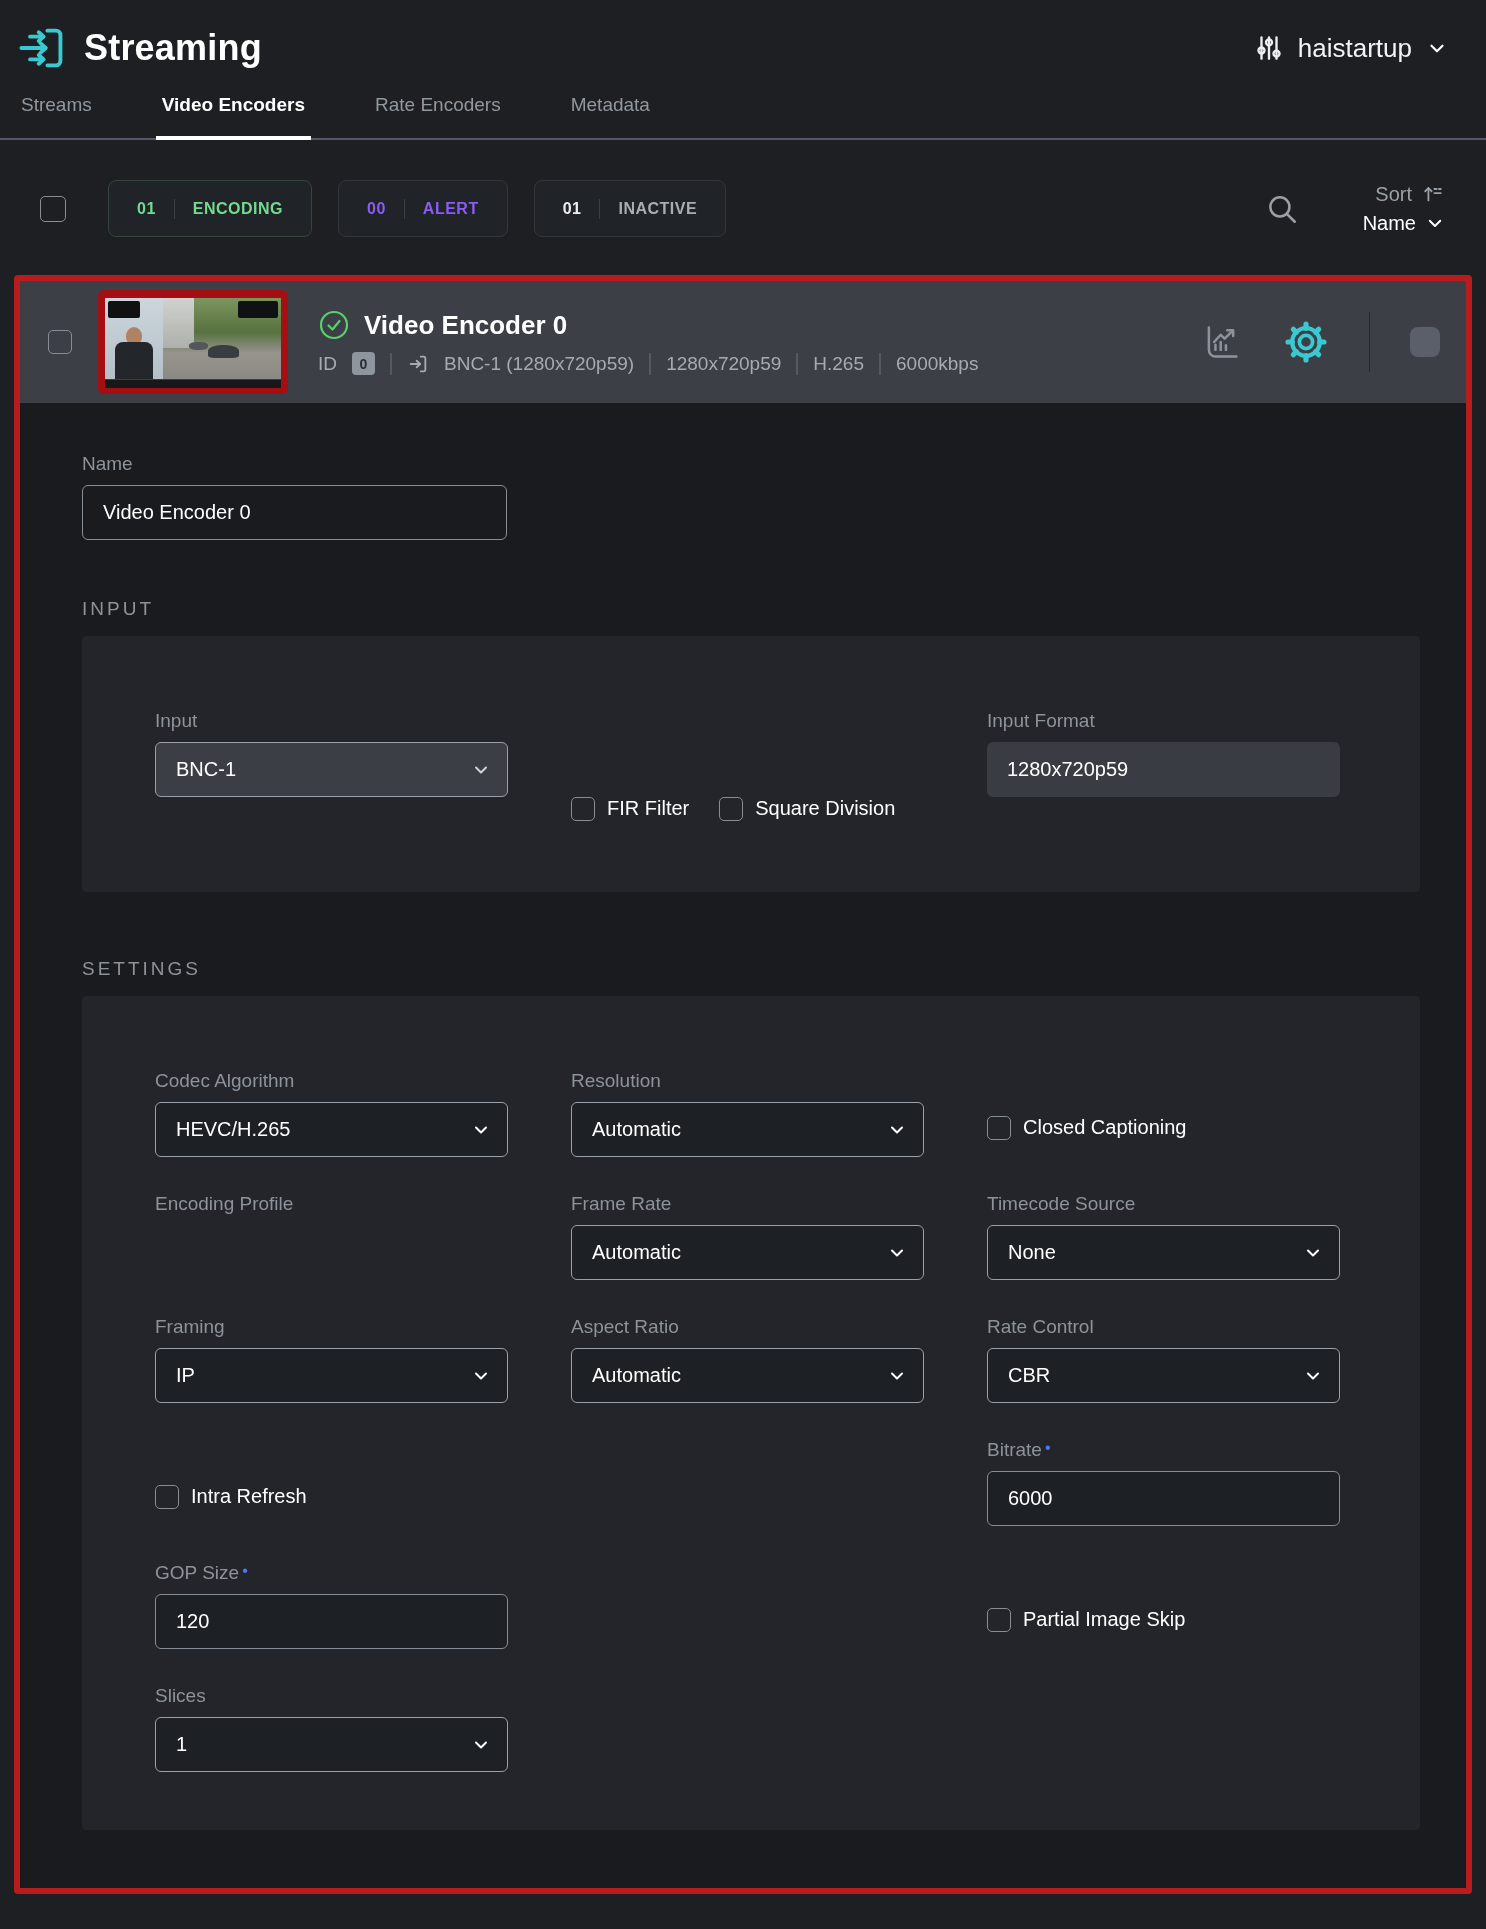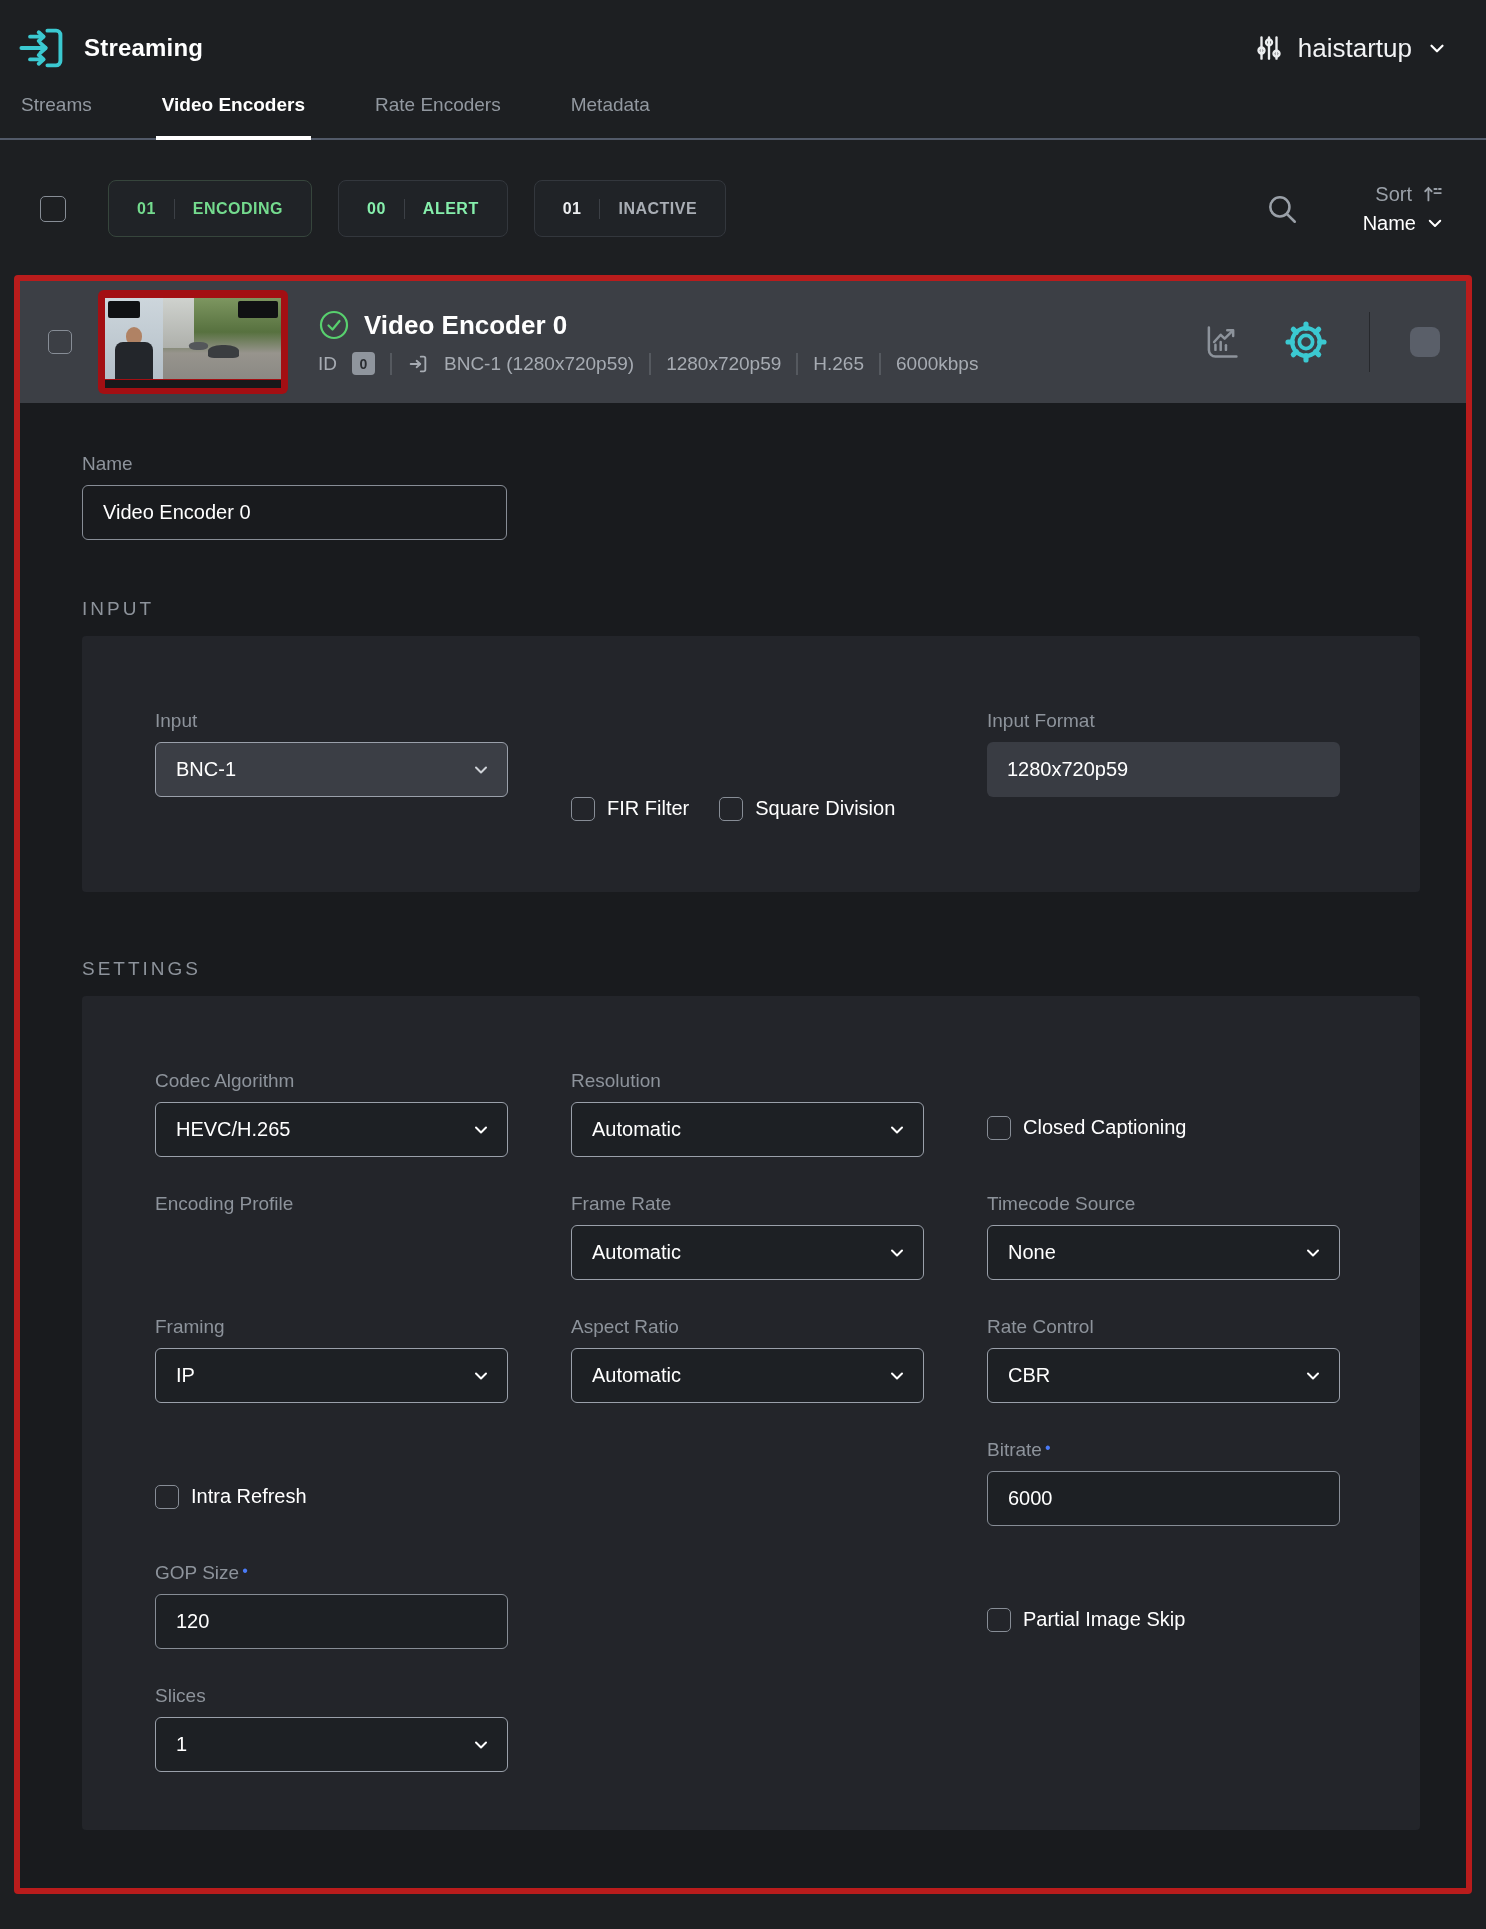--- a/index.html
+++ b/index.html
@@ -5,38 +5,38 @@
   * { margin:0; padding:0; box-sizing:border-box; }
   html,body { width:1486px; height:1929px; overflow:hidden; }
   body {
     background:#1d1f22;
     font-family:"Liberation Sans","DejaVu Sans",sans-serif;
     color:#e8eaec;
   }
   
   .topbar { display:flex; align-items:center; padding:20px 38px 16px 16px; height:92px; }
   .brand { display:flex; align-items:center; gap:16px; }
-  .brand h1 { font-size:24px; font-weight:700; color:#fff; letter-spacing:.2px; }
+  .brand h1 { font-size:36px; font-weight:700; color:#fff; letter-spacing:.2px; }
   .account { margin-left:auto; display:flex; align-items:center; gap:14px; cursor:pointer; }
   .account .acct-name { font-size:26px; font-weight:500; color:#f2f3f5; }
   
   .tabs { display:flex; gap:58px; padding-left:15px; border-bottom:2px solid #525a69; }
   .tab { position:relative; font-size:19px; color:#9298a0; padding:2px 6px 22px; cursor:pointer; }
   .tab.active { color:#fff; font-weight:700; }
   .tab.active::after { content:''; position:absolute; left:0; right:0; bottom:-2px; height:4px; background:#fff; }
   
   .filterbar { display:flex; align-items:center; padding:40px 42px 38px 40px; }
   .checkbox { display:inline-block; width:24px; height:24px; border:1.5px solid #878d96; border-radius:5px; background:transparent; flex:none; cursor:pointer; }
   .filterbar > .checkbox { width:26px; height:26px; margin-right:42px; }
   .filter-btn { display:flex; align-items:center; gap:18px; height:57px; padding:0 28px; margin-right:26px;
     background:#202327; border:1px solid #33373d; border-radius:8px; font-size:16px; font-weight:700; letter-spacing:.5px; cursor:pointer;
     font-family:inherit; }
   .filter-btn .vsep { width:1px; height:20px; background:#3c4046; }
   .filter-btn.encoding { color:#74db8e; border-color:#36453c; }
-  .filter-btn.alert { color:#86efac; }
+  .filter-btn.alert { color:#8b5cf6; }
   .filter-btn.inactive .count { color:#eceef0; }
   .filter-btn.inactive .lbl { color:#a9aeb5; }
   .searchwrap { margin-left:auto; margin-right:64px; cursor:pointer; display:flex; }
   .sortblock { }
   .sort-top { display:flex; align-items:center; justify-content:flex-end; gap:10px; color:#9aa0a8; font-size:20px; }
   .sort-bottom { display:flex; align-items:center; justify-content:flex-end; gap:10px; color:#fff; font-size:20px; margin-top:6px; cursor:pointer; }
   
   .card { margin:0 14px; border:6px solid #b91c1c; border-radius:4px; background:#191b1e; }
   .card-header { display:flex; align-items:center; height:122px; padding:0 26px 0 28px; background:#3c3f45; }
   .card-header > .checkbox { margin-right:26px; }

